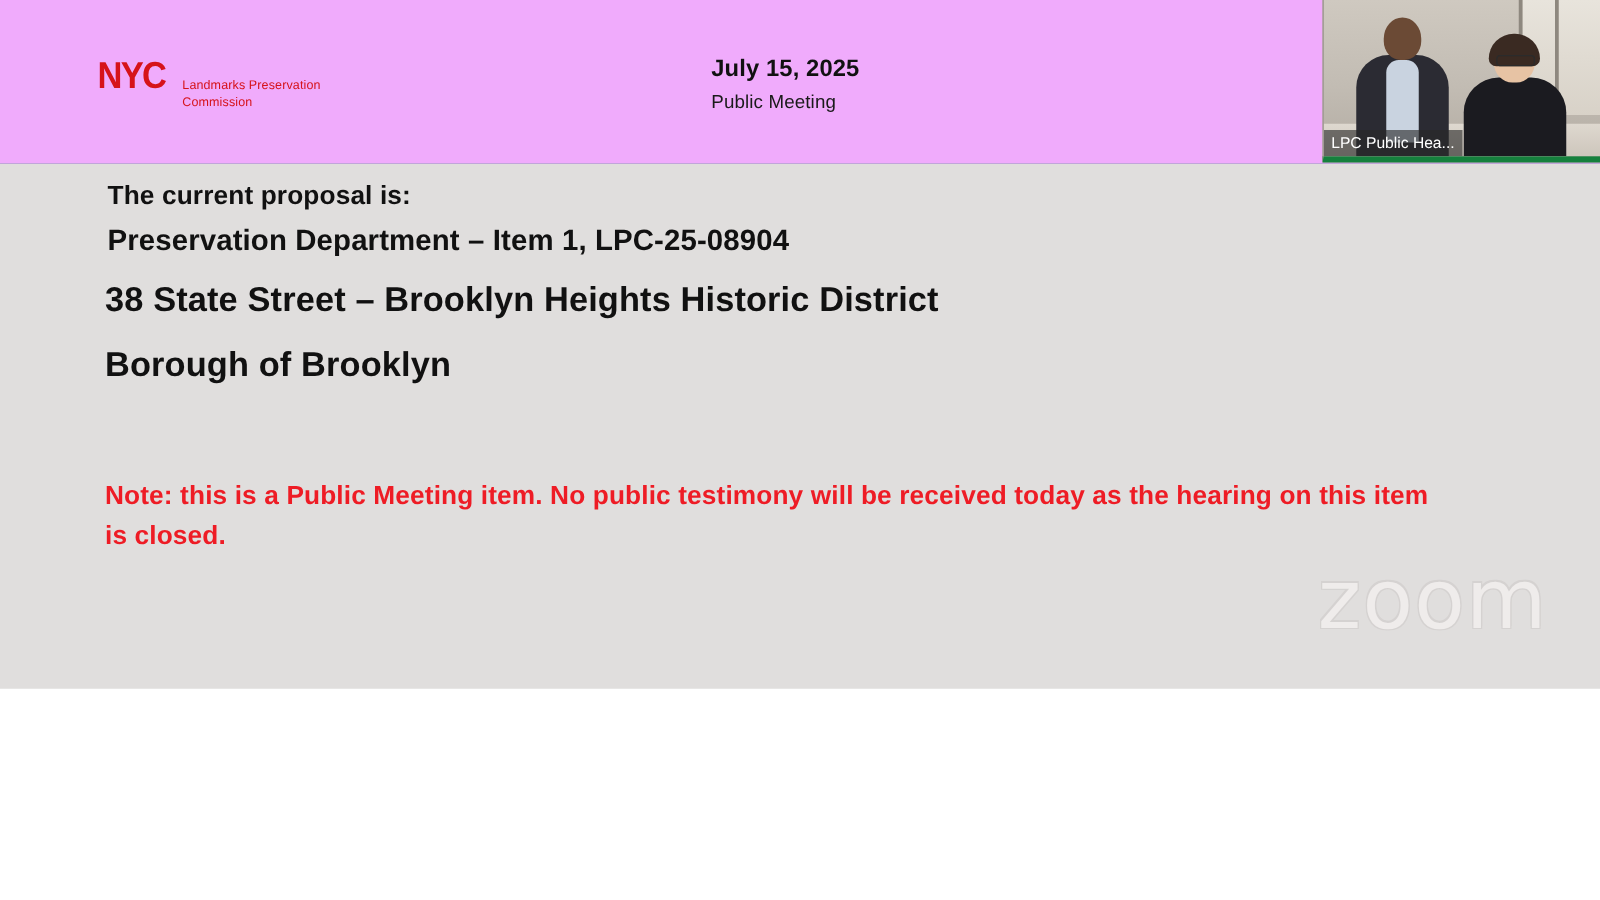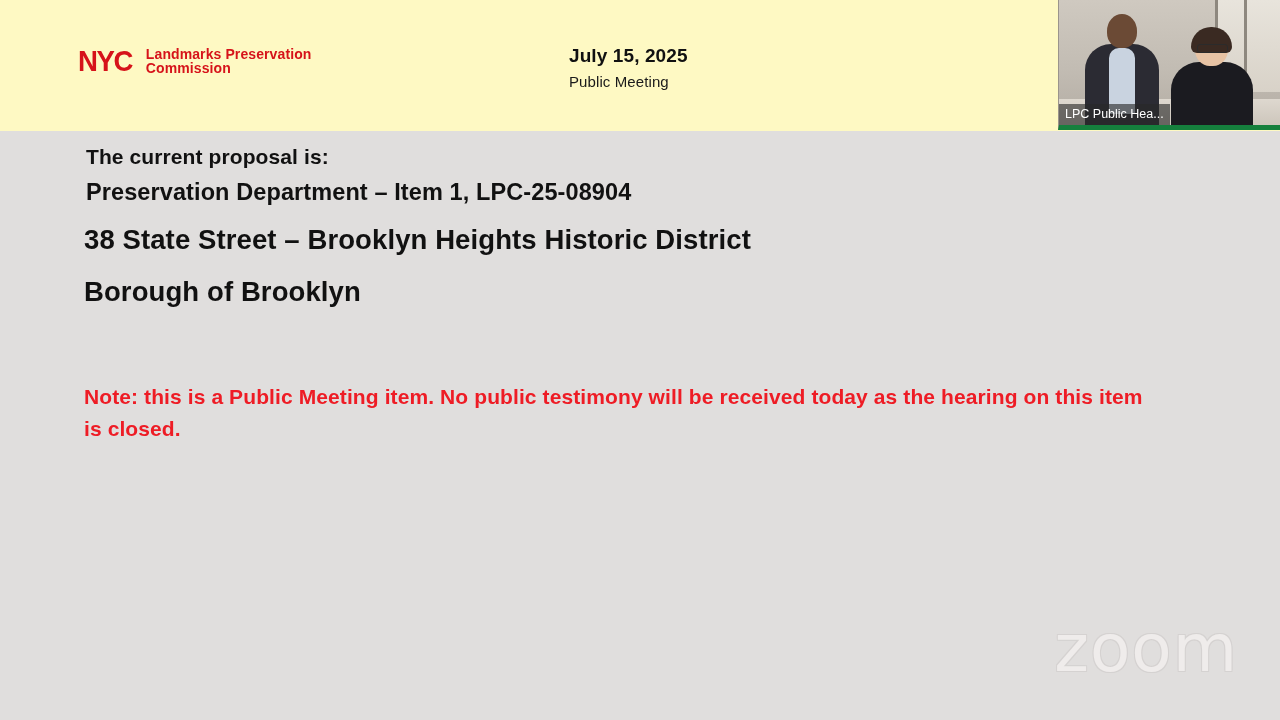--- a/index.html
+++ b/index.html
@@ -16,21 +16,21 @@
     font-family: "Liberation Sans", sans-serif;
   }
 
   
   .slide-header {
     position: absolute;
     left: 0;
     top: 0;
     width: 1280px;
     height: 131px;
-    background: #fef9c3;
+    background: #f0abfc;
     border-bottom: 4px solid #0c4a6e;
   }
   .nyc-logo {
     position: absolute;
     left: 78px;
     top: 46px;
     display: flex;
     align-items: flex-start;
   }
   .nyc-mark {
@@ -38,25 +38,25 @@
     font-weight: bold;
     font-size: 30px;
     line-height: 30px;
     letter-spacing: -1.5px;
     color: #d6131a;
     transform: scaleX(0.92);
     transform-origin: left top;
   }
   .lpc-wordmark {
     margin-left: 9px;
-    margin-top: 2px;
+    margin-top: 16px;
     color: #d6131a;
-    font-size: 14px;
+    font-size: 10px;
     line-height: 13.5px;
-    font-weight: bold;
+    font-weight: normal;
     letter-spacing: 0.1px;
   }
   .meeting-date {
     position: absolute;
     left: 569px;
     top: 45px;
     font-size: 19px;
     font-weight: bold;
     color: #111111;
     letter-spacing: 0.1px;
@@ -70,21 +70,21 @@
     color: #1a1a1a;
     letter-spacing: 0.1px;
   }
 
   
   .slide-body {
     position: absolute;
     left: 0;
     top: 131px;
     width: 1280px;
-    height: 589px;
+    height: 420px;
     background: #e0dedd;
   }
   .intro-line {
     position: absolute;
     left: 86px;
     top: 14px;
     font-size: 21px;
     font-weight: bold;
     color: #111;
     letter-spacing: 0.1px;

